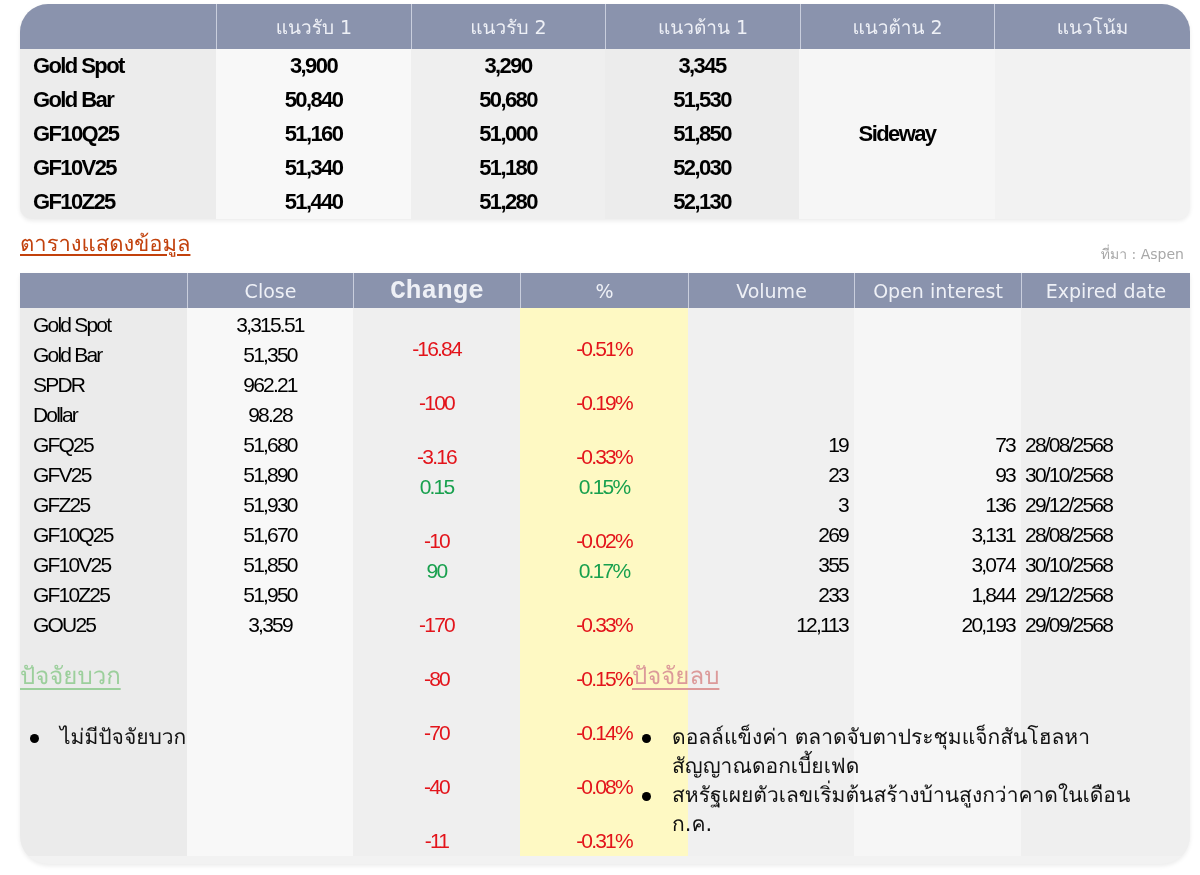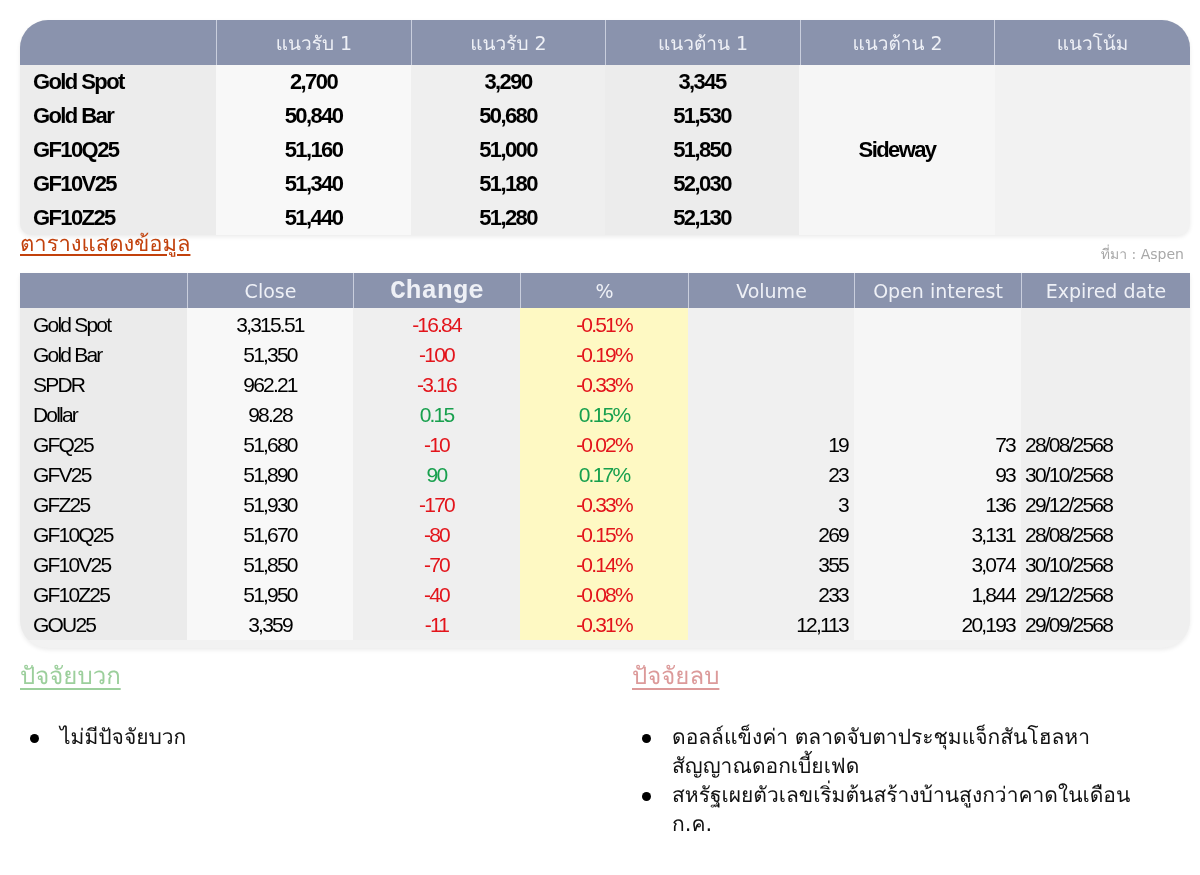--- a/index.html
+++ b/index.html
@@ -5,21 +5,20 @@
     * { box-sizing: border-box; margin: 0; padding: 0; }
     html, body { width: 1200px; height: 875px; background: #ffffff; overflow: hidden; }
     body { position: relative; font-family: "Liberation Sans", sans-serif; color: #000; }
 
     
     .sr-table {
       position: absolute; left: 20px; top: 4px; width: 1170px;
       border-radius: 28px 28px 12px 12px; overflow: hidden;
       background: #f2f2f2;
       box-shadow: 0 2px 4px rgba(0,0,0,0.08);
-      margin-top: 16px;
     }
     .sr-head { display: flex; height: 45px; background: #8a93ad; }
     .sr-head .hc {
       display: flex; align-items: center; justify-content: center;
       color: #eef0f6; font-family: "DejaVu Sans", sans-serif; font-size: 19px;
       border-left: 1px solid #c9cedd;
     }
     .sr-head .hc:first-child { border-left: none; }
     .sr-body { display: flex; }
     .sr-col { display: flex; flex-direction: column; }
@@ -70,21 +69,21 @@
     .w4 { width: 166px; background: #f0f0f0; }
     .w5 { width: 167px; background: #f6f6f6; }
     .w6 { width: 169px; background: #efefef; }
     .md-cell {
       height: 30px; display: flex; align-items: center; justify-content: center;
       font-size: 21px; letter-spacing: -1.8px; white-space: nowrap;
     }
     .w0 .md-cell { justify-content: flex-start; padding-left: 13px; }
     .w4 .md-cell, .w5 .md-cell { justify-content: flex-end; padding-right: 6px; }
     .w6 .md-cell { justify-content: flex-start; padding-left: 4px; }
-    .neg { color: #e3141b; }
+    .neg { color: #e3141b; margin-top: 24px; }
     .pos { color: #18a04e; }
 
     
     .factor { position: absolute; top: 656px; }
     .factor.plus { left: 20px; width: 560px; }
     .factor.minus { left: 632px; width: 560px; }
     .factor-title {
       font-family: "DejaVu Serif", serif; font-size: 24px;
       text-decoration: underline; text-underline-offset: 4px;
     }
@@ -115,21 +114,21 @@
   </div>
   <div class="sr-body">
     <div class="sr-col c0">
       <div class="sr-cell">Gold Spot</div>
       <div class="sr-cell">Gold Bar</div>
       <div class="sr-cell">GF10Q25</div>
       <div class="sr-cell">GF10V25</div>
       <div class="sr-cell">GF10Z25</div>
     </div>
     <div class="sr-col c1">
-      <div class="sr-cell">2,700</div>
+      <div class="sr-cell">3,900</div>
       <div class="sr-cell">50,840</div>
       <div class="sr-cell">51,160</div>
       <div class="sr-cell">51,340</div>
       <div class="sr-cell">51,440</div>
     </div>
     <div class="sr-col c2">
       <div class="sr-cell">3,290</div>
       <div class="sr-cell">50,680</div>
       <div class="sr-cell">51,000</div>
       <div class="sr-cell">51,180</div>

